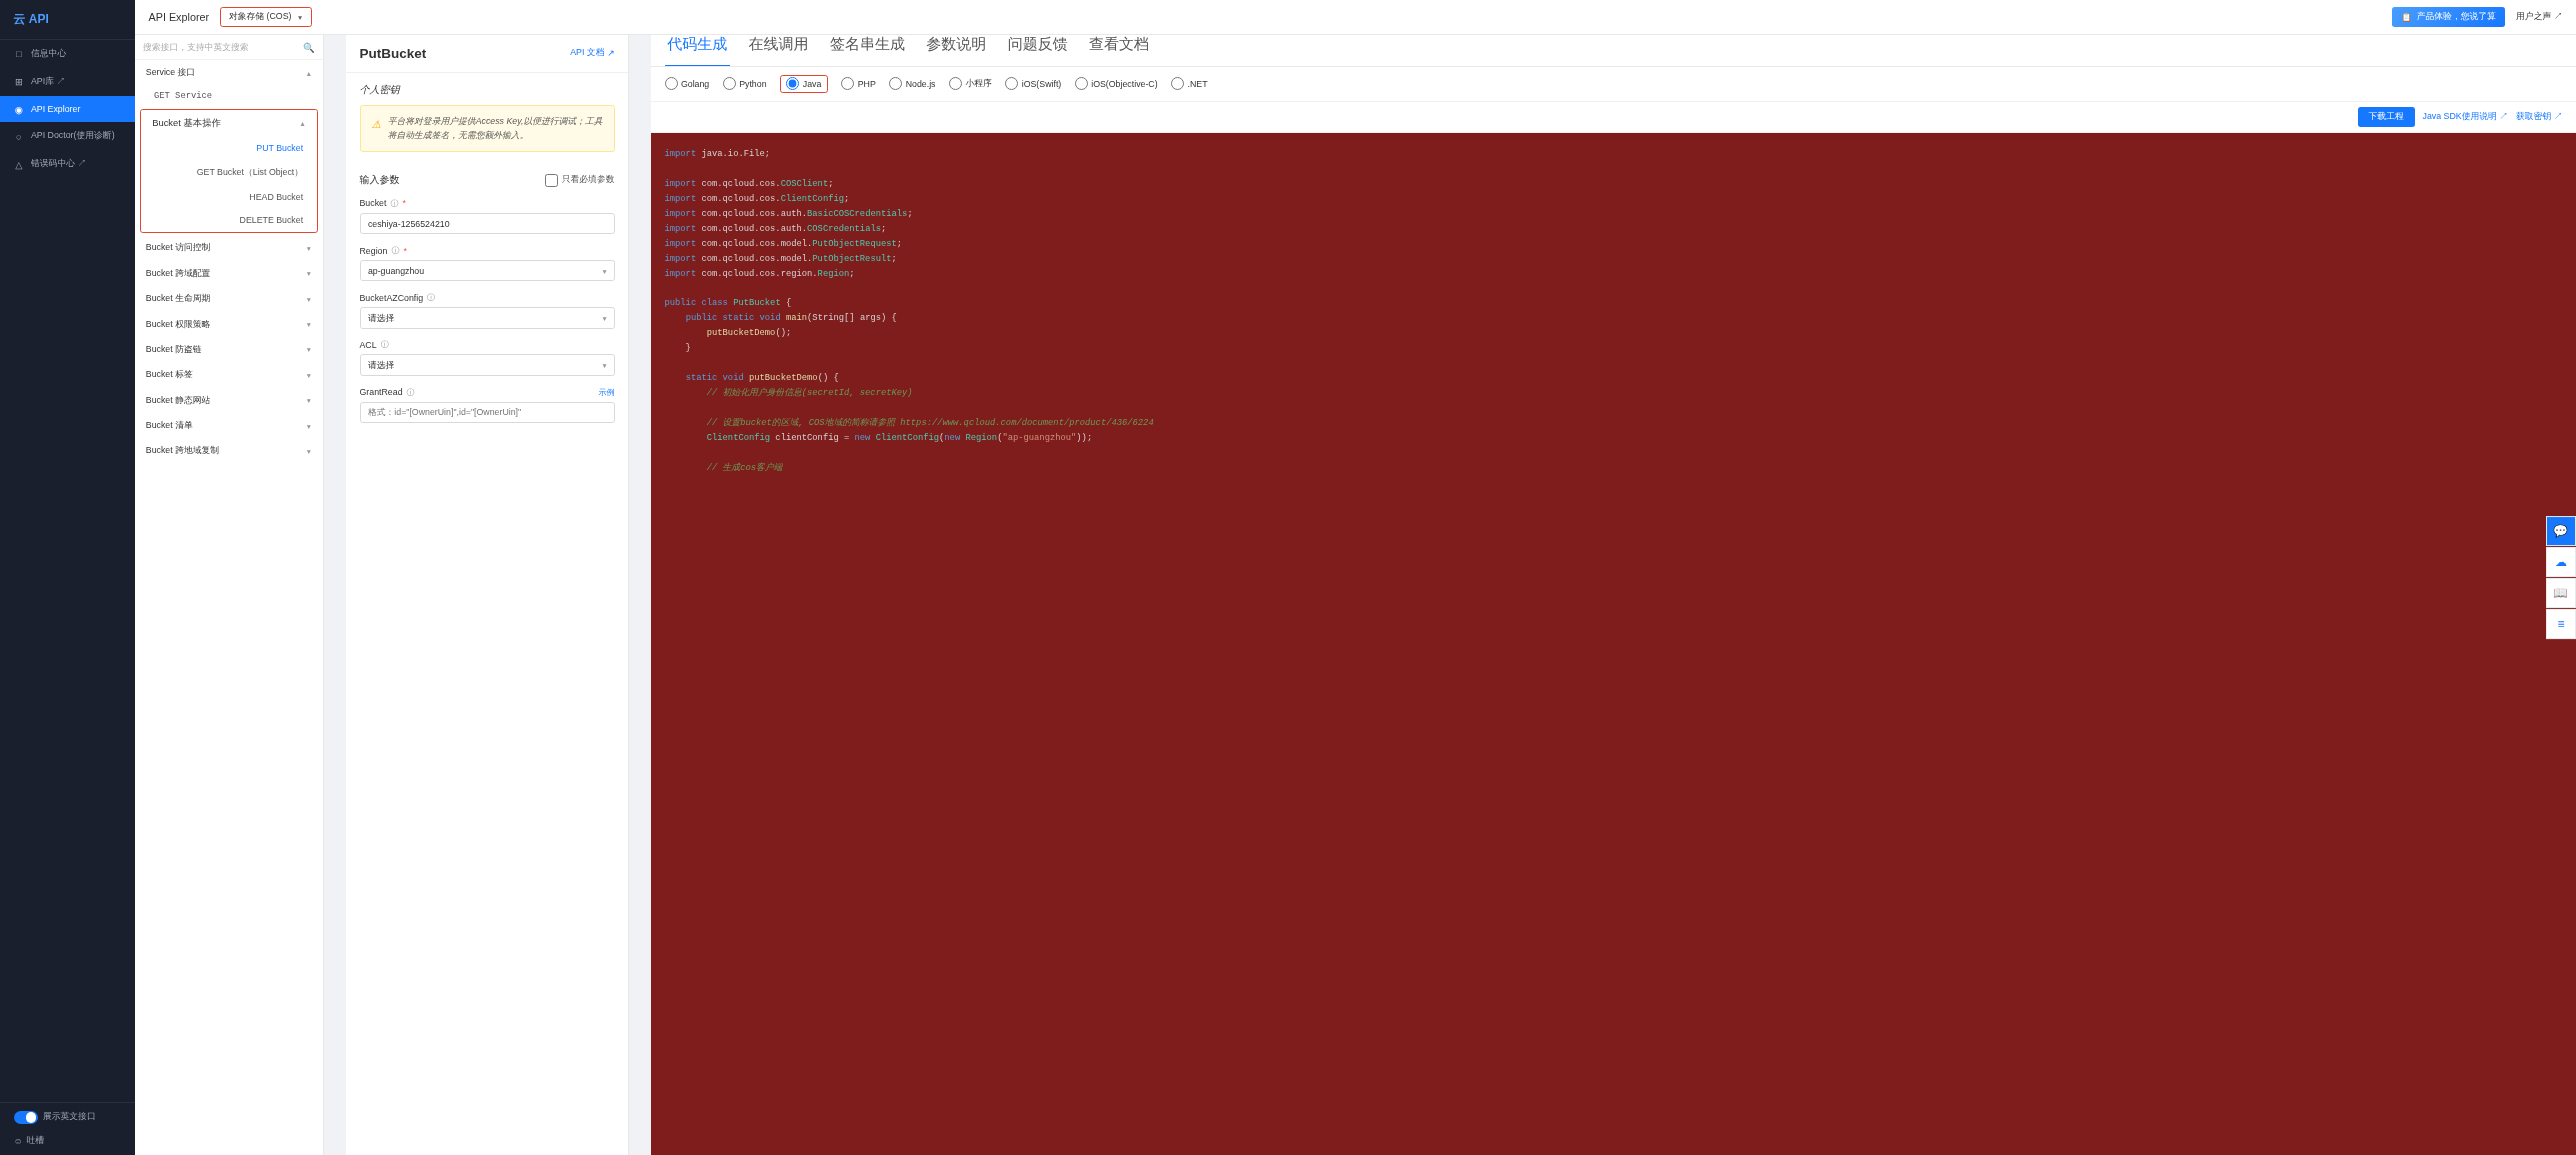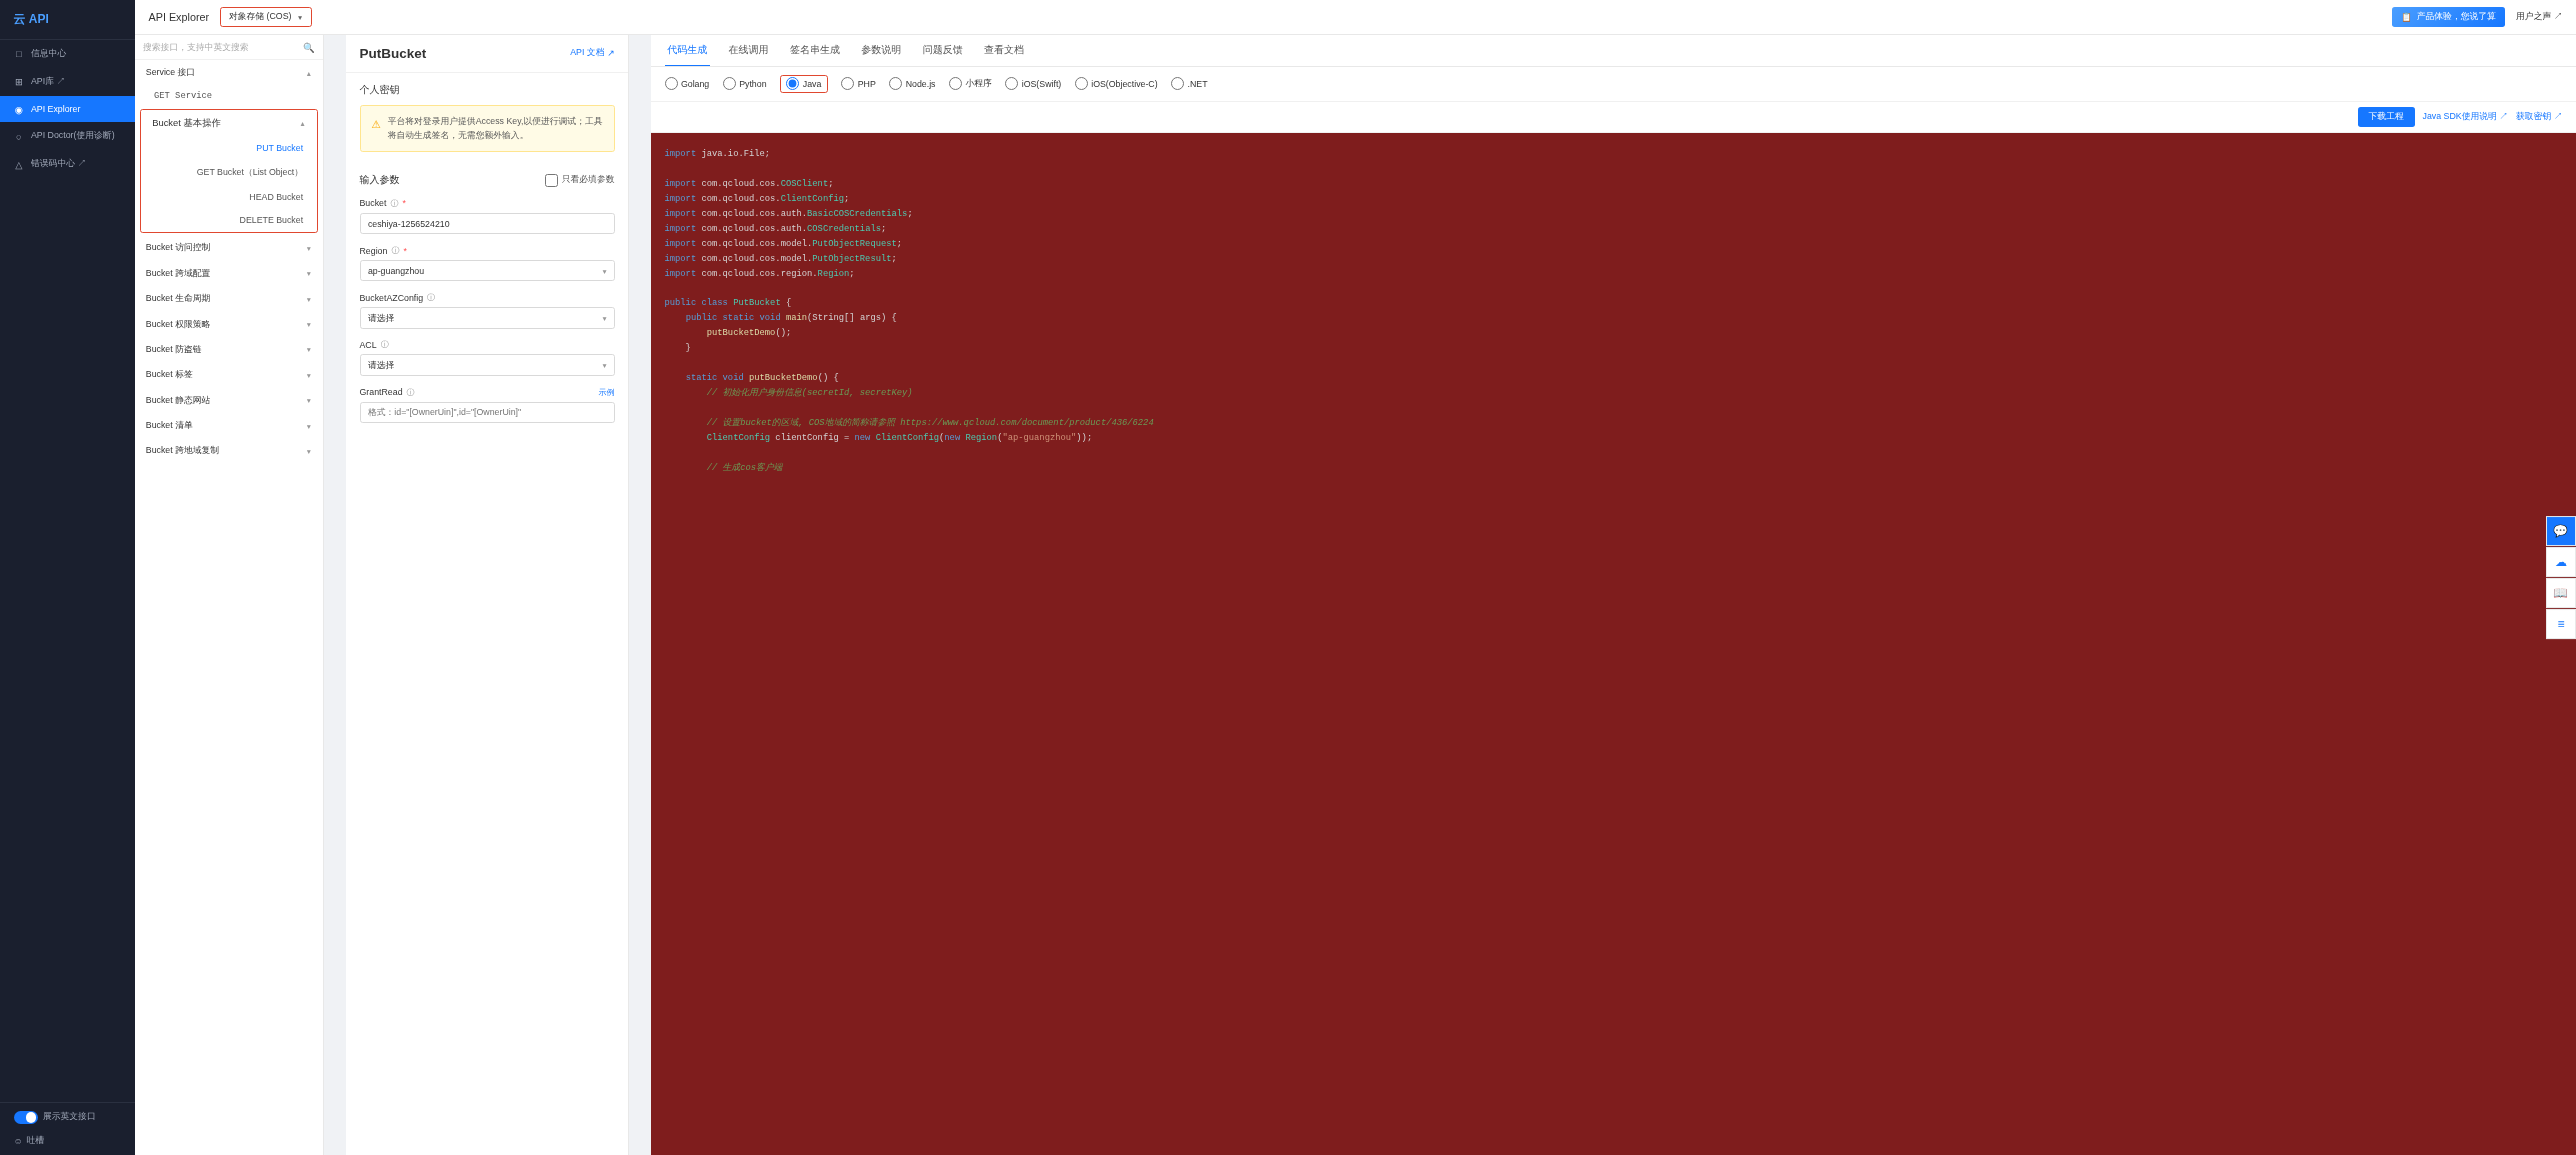--- a/index.html
+++ b/index.html
@@ -48,21 +48,21 @@
     .bucket-group-header .arrow { color: #999; font-size: 6.7px; }
     .bucket-group-item { padding: 6.7px 13.5px 6.7px 19px; cursor: pointer; font-size: 8.8px; color: #555; }
     .bucket-group-item.selected { color: #1677ff; font-weight: 500; }
 
     
     .middle-panel { width: 283px; background: #fff; border-right: 0.7px solid #e8e8e8; display: flex; flex-direction: column; overflow-y: auto; flex-shrink: 0; }
     .middle-header { display: flex; align-items: center; justify-content: space-between; padding: 10.8px 13.5px; border-bottom: 0.7px solid #f0f0f0; }
     .middle-title { font-size: 13.5px; font-weight: 600; color: #333; }
     .api-doc-link { display: flex; align-items: center; gap: 2.7px; font-size: 8.8px; color: #1677ff; cursor: pointer; }
 
-    .secret-section { margin: 10.8px 13.5px; background: #fff; border-radius: 2.7px; }
+    .secret-section { margin: 10.8px 13.5px; background: #fff; border-radius: 2.7px; font-style: italic; }
     .secret-title { font-size: 10px; font-weight: 500; color: #333; margin-bottom: 8px; }
     .warning-box { background: #fffbe6; border: 0.7px solid #ffe58f; border-radius: 2.7px; padding: 8px 10.8px; display: flex; align-items: flex-start; gap: 6.7px; font-size: 8.8px; color: #595959; line-height: 1.6; }
     .warning-icon { color: #faad14; font-size: 10.8px; flex-shrink: 0; margin-top: 1.3px; }
 
     .params-section { margin: 10.8px 13.5px; }
     .params-header { display: flex; align-items: center; justify-content: space-between; margin-bottom: 10.8px; }
     .params-title { font-size: 10px; font-weight: 500; color: #333; }
     .params-filter { display: flex; align-items: center; gap: 4px; font-size: 8.8px; color: #555; }
     .params-filter input[type=checkbox] { cursor: pointer; }
 
@@ -72,21 +72,21 @@
     .param-info { color: #999; font-size: 8px; cursor: pointer; }
     .param-input { width: 100%; border: 0.7px solid #d9d9d9; border-radius: 2.7px; padding: 4.7px 7.4px; font-size: 8.8px; color: #333; outline: none; }
     .param-select-wrapper { position: relative; }
     .param-select-wrapper select { appearance: none; width: 100%; border: 0.7px solid #d9d9d9; border-radius: 2.7px; padding: 4.7px 20px 4.7px 7.4px; font-size: 8.8px; color: #333; outline: none; background: #fff; cursor: pointer; }
     .select-arrow { position: absolute; right: 6.7px; top: 50%; transform: translateY(-50%); color: #999; pointer-events: none; font-size: 6.7px; }
     .example-link { color: #1677ff; cursor: pointer; font-size: 8px; }
 
     
     .right-panel { flex: 1; display: flex; flex-direction: column; background: #fff; overflow: hidden; }
     .right-tabs { display: flex; align-items: center; border-bottom: 0.7px solid #e8e8e8; padding: 0 13.5px; gap: 16px; height: 32px; }
-    .tab-item { font-size: 10px; color: #555; cursor: pointer; height: 100%; display: flex; align-items: center; border-bottom: 1.3px solid transparent; padding: 0 2.7px; }
+    .tab-item { font-size: 15px; color: #555; cursor: pointer; height: 100%; display: flex; align-items: flex-start; border-bottom: 1.3px solid transparent; padding: 0 2.7px; }
     .tab-item.active { color: #1677ff; border-bottom-color: #1677ff; font-weight: 500; }
 
     .lang-tabs { display: flex; align-items: center; gap: 13.5px; padding: 8px 13.5px; border-bottom: 0.7px solid #f0f0f0; flex-wrap: wrap; }
     .lang-radio { display: flex; align-items: center; gap: 3.4px; cursor: pointer; font-size: 8.8px; color: #333; }
     .lang-radio input[type=radio] { cursor: pointer; accent-color: #1677ff; }
 
     .code-toolbar { display: flex; align-items: center; justify-content: flex-end; padding: 5.4px 13.5px; gap: 8px; border-bottom: 0.7px solid #f0f0f0; }
     .btn-download { background: #1677ff; color: #fff; border: none; border-radius: 2.7px; padding: 4px 10.8px; cursor: pointer; font-size: 8.8px; }
     .btn-link { color: #1677ff; font-size: 8.8px; cursor: pointer; display: flex; align-items: center; gap: 2.7px; background: none; border: none; }
 

